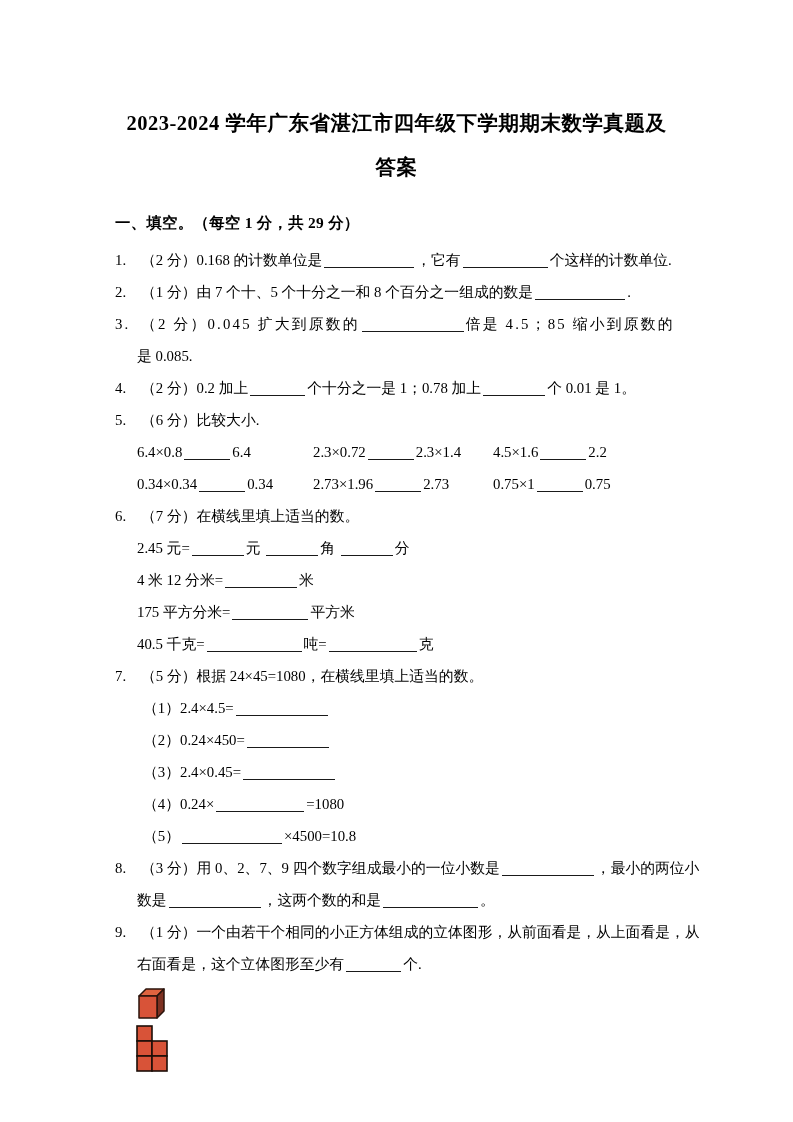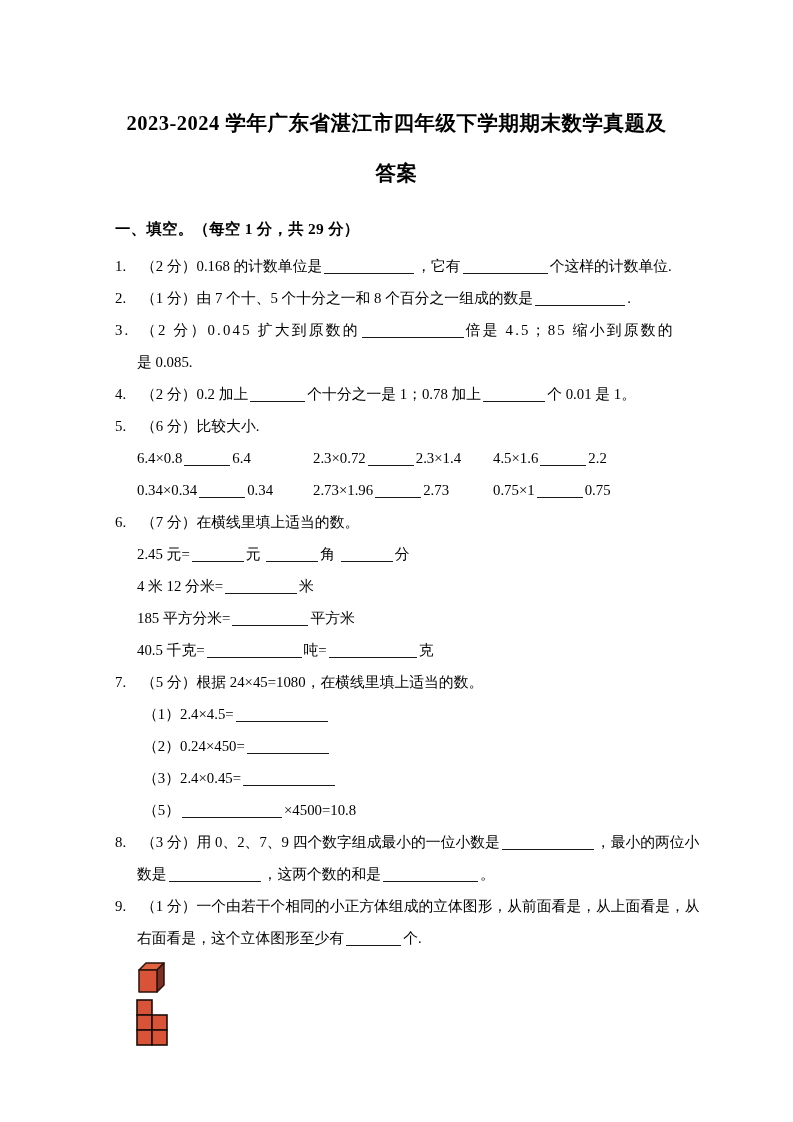--- a/index.html
+++ b/index.html
@@ -6,21 +6,21 @@
   body{
     width:793px;height:1122px;background:#ffffff;color:#000;
     font-family:"Liberation Serif","DejaVu Serif",serif;
     overflow:hidden;
   }
   .page{padding:108px 115px 0 115px;box-sizing:border-box;}
   .title-line{
     text-align:center;font-weight:bold;font-size:20.5px;line-height:30px;
     white-space:nowrap;letter-spacing:.5px;
   }
-  .title-line2{margin-top:20px;}
+  .title-line2{margin-top:14px;}
   .section-heading{
     font-weight:bold;font-size:15.4px;line-height:28px;margin-top:27px;
     letter-spacing:.3px;
   }
   .questions{margin-top:7px;}
   .line{font-size:14.8px;line-height:32px;white-space:nowrap;}
   .qnum{display:inline-block;width:26px;}
   .indent{padding-left:22px;}
   .indent2{padding-left:28px;}
   .spread{letter-spacing:2.2px;}
@@ -69,27 +69,28 @@
     </div>
     <div class="line q5row">
       <span class="q5c1"><span>0.34×0.34</span><span class="blank bw45"></span><span>0.34</span></span>
       <span class="q5c2"><span>2.73×1.96</span><span class="blank bw45"></span><span>2.73</span></span>
       <span class="q5c3"><span>0.75×1</span><span class="blank bw45"></span><span>0.75</span></span>
     </div>
 
     <div class="line"><span class="qnum">6.</span><span>（7 分）在横线里填上适当的数。</span></div>
     <div class="line indent"><span>2.45 元=</span><span class="blank bw52"></span><span>元</span>&nbsp;<span class="blank bw52"></span><span>角</span>&nbsp;<span class="blank bw52"></span><span>分</span></div>
     <div class="line indent"><span>4 米 12 分米=</span><span class="blank bw72"></span><span>米</span></div>
-    <div class="line indent"><span>185 平方分米=</span><span class="blank bw76"></span><span>平方米</span></div>
+    <div class="line indent"><span>175 平方分米=</span><span class="blank bw76"></span><span>平方米</span></div>
     <div class="line indent"><span>40.5 千克=</span><span class="blank bw95"></span><span>吨=</span><span class="blank bw88"></span><span>克</span></div>
 
     <div class="line"><span class="qnum">7.</span><span>（5 分）根据 24×45=1080，在横线里填上适当的数。</span></div>
     <div class="line indent2"><span>（1）2.4×4.5=</span><span class="blank bw92"></span></div>
     <div class="line indent2"><span>（2）0.24×450=</span><span class="blank bw82"></span></div>
     <div class="line indent2"><span>（3）2.4×0.45=</span><span class="blank bw92"></span></div>
+    <div class="line indent2"><span>（4）0.24×</span><span class="blank bw88"></span><span>=1080</span></div>
     <div class="line indent2"><span>（5）</span><span class="blank bw100"></span><span>×4500=10.8</span></div>
 
     <div class="line"><span class="qnum">8.</span><span>（3 分）用 0、2、7、9 四个数字组成最小的一位小数是</span><span class="blank bw92"></span><span>，最小的两位小</span></div>
     <div class="line indent"><span>数是</span><span class="blank bw92"></span><span>，这两个数的和是</span><span class="blank bw95"></span><span>。</span></div>
 
     <div class="line"><span class="qnum">9.</span><span>（1 分）一个由若干个相同的小正方体组成的立体图形，从前面看是，从上面看是，从</span></div>
     <div class="line indent"><span>右面看是，这个立体图形至少有</span><span class="blank bw55"></span><span>个.</span></div>
 
   </div>
 

